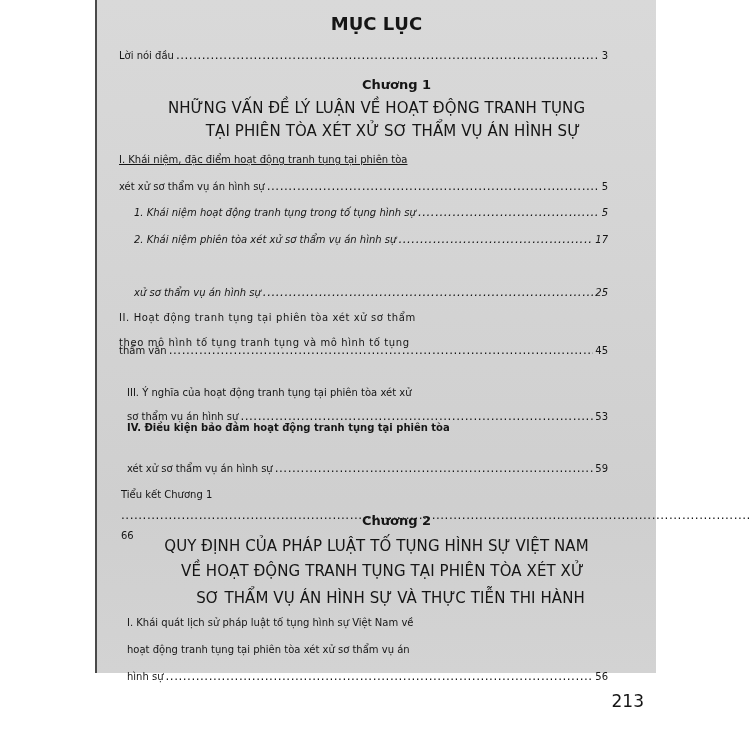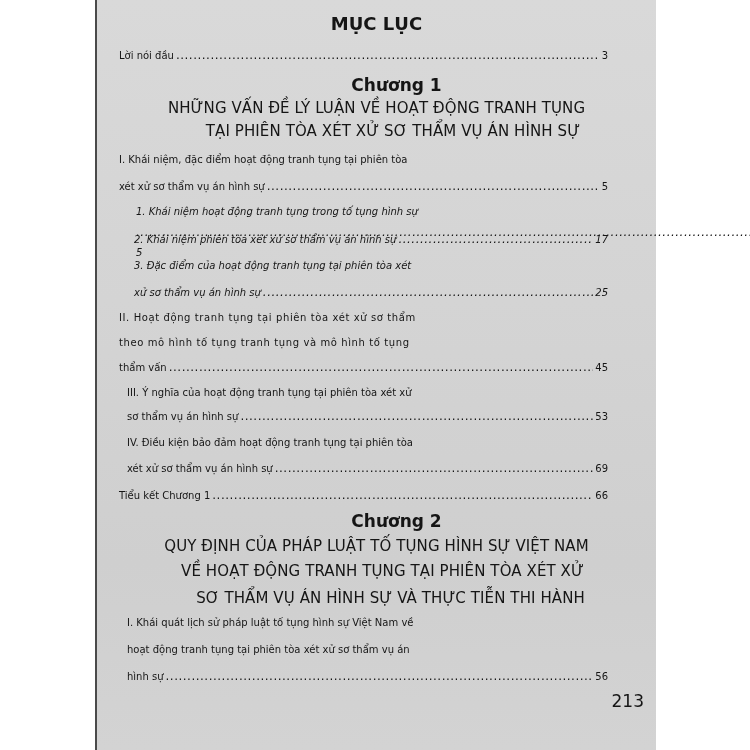--- a/index.html
+++ b/index.html
@@ -1,28 +1,28 @@
 <!DOCTYPE html>
 <html><head>
   <meta charset="utf-8">
   <style>
     html, body { margin: 0; padding: 0; }
     body {
       width: 750px; height: 750px; background: #ffffff; position: relative; overflow: hidden;
       font-family: "DejaVu Sans", "Liberation Sans", sans-serif; color: #151515;
     }
     .page {
-      position: absolute; left: 95px; top: 0; width: 561px; height: 750px;
+      position: absolute; left: 95px; top: 0; width: 561px; height: 673px;
       background: linear-gradient(180deg, #d9d9d9 0%, #d4d4d4 40%, #cfcfcf 75%, #d3d3d3 100%);
       border-left: 2px solid #4a4a4a;
       box-sizing: border-box;
     }
     .ln { position: absolute; white-space: nowrap; font-size: 10px; line-height: 20px; }
     .title { left: 0; right: 0; text-align: center; font-weight: bold; font-size: 18px; }
-    .chap { left: 0; right: 0; text-align: center; font-weight: bold; font-size: 17px; padding-left: 40px; }
+    .chap { left: 0; right: 0; text-align: center; font-weight: bold; font-size: 13px; padding-left: 40px; }
     .heading { left: 0; right: 0; text-align: center; font-weight: normal; font-size: 15px; letter-spacing: 0.1px; }
     .it { font-style: italic; }
     .lead { display: flex; align-items: baseline; }
     .lead .txt { flex: 0 0 auto; }
     .lead .dots { flex: 1 1 auto; overflow: hidden; margin: 0 2px; }
     .lead .dots::before {
       content: "........................................................................................................................................................................................................";
       letter-spacing: 0.5px; font-size: 12px;
     }
     .lead .pg { flex: 0 0 auto; }
@@ -38,69 +38,68 @@
   <div class="ln lead" style="top:45px; left:22px; right:48px;">
     <span class="txt">Lời nói đầu</span>
     <span class="dots"></span>
     <span class="pg">3</span>
   </div>
 
   <div class="ln chap" style="top:75px;">Chương 1</div>
   <div class="ln heading" style="top:98px;">NHỮNG VẤN ĐỀ LÝ LUẬN VỀ HOẠT ĐỘNG TRANH TỤNG</div>
   <div class="ln heading" style="top:121px;padding-left:33px;">TẠI PHIÊN TÒA XÉT XỬ SƠ THẨM VỤ ÁN HÌNH SỰ</div>
 
-  <div class="ln" style="top:150px; left:22px;">I. Khái niệm, đặc điểm hoạt động tranh tụng tại phiên tòa</div>
+  <div class="ln" style="top:150px; left:22px;text-decoration:underline;">I. Khái niệm, đặc điểm hoạt động tranh tụng tại phiên tòa</div>
   <div class="ln lead" style="top:176px; left:22px; right:48px;">
     <span class="txt">xét xử sơ thẩm vụ án hình sự</span>
     <span class="dots"></span>
     <span class="pg">5</span>
   </div>
 
-  <div class="ln lead it" style="top:202px; left:37px; right:48px;flex-direction:column;">
+  <div class="ln lead it" style="top:202px; left:37px; right:48px;">
     <span class="txt">1. Khái niệm hoạt động tranh tụng trong tố tụng hình sự</span>
     <span class="dots"></span>
     <span class="pg">5</span>
   </div>
 
   <div class="ln lead it" style="top:229px; left:37px; right:48px;">
     <span class="txt">2. Khái niệm phiên tòa xét xử sơ thẩm vụ án hình sự</span>
     <span class="dots"></span>
     <span class="pg">17</span>
   </div>
 
-  <div class="ln it" style="top:256px; left:37px;">3. Đặc điểm của hoạt động tranh tụng tại phiên tòa xét</div>
   <div class="ln lead it" style="top:282px; left:37px; right:48px;">
     <span class="txt">xử sơ thẩm vụ án hình sự</span>
     <span class="dots"></span>
     <span class="pg">25</span>
   </div>
 
   <div class="ln" style="top:308px; left:22px; letter-spacing:0.6px;">II. Hoạt động tranh tụng tại phiên tòa xét xử sơ thẩm</div>
   <div class="ln" style="top:333px; left:22px; letter-spacing:0.6px;">theo mô hình tố tụng tranh tụng và mô hình tố tụng</div>
-  <div class="ln lead" style="top:357px; left:22px; right:48px;">
+  <div class="ln lead" style="top:340px; left:22px; right:48px;">
     <span class="txt">thẩm vấn</span>
     <span class="dots"></span>
     <span class="pg">45</span>
   </div>
 
   <div class="ln" style="top:383px; left:30px;">III. Ý nghĩa của hoạt động tranh tụng tại phiên tòa xét xử</div>
   <div class="ln lead" style="top:406px; left:30px; right:48px;">
     <span class="txt">sơ thẩm vụ án hình sự</span>
     <span class="dots"></span>
     <span class="pg">53</span>
   </div>
 
-  <div class="ln" style="top:433px; left:30px;">IV. Điều kiện bảo đảm hoạt động tranh tụng tại phiên tòa</div>
+  <div class="ln" style="top:418px; left:30px;font-weight:bold;">IV. Điều kiện bảo đảm hoạt động tranh tụng tại phiên tòa</div>
   <div class="ln lead" style="top:458px; left:30px; right:48px;">
     <span class="txt">xét xử sơ thẩm vụ án hình sự</span>
     <span class="dots"></span>
-    <span class="pg">69</span>
+    <span class="pg">59</span>
   </div>
 
-  <div class="ln lead" style="top:485px; left:22px; right:48px;">
+  <div class="ln lead" style="top:485px; left:22px; right:48px;flex-direction:column;">
     <span class="txt">Tiểu kết Chương 1</span>
     <span class="dots"></span>
     <span class="pg">66</span>
   </div>
 
   <div class="ln chap" style="top:511px;">Chương 2</div>
   <div class="ln heading" style="top:536px;">QUY ĐỊNH CỦA PHÁP LUẬT TỐ TỤNG HÌNH SỰ VIỆT NAM</div>
   <div class="ln heading" style="top:561px;padding-left:12px;">VỀ HOẠT ĐỘNG TRANH TỤNG TẠI PHIÊN TÒA XÉT XỬ</div>
   <div class="ln heading" style="top:588px;padding-left:28px;">SƠ THẨM VỤ ÁN HÌNH SỰ VÀ THỰC TIỄN THI HÀNH</div>
 

